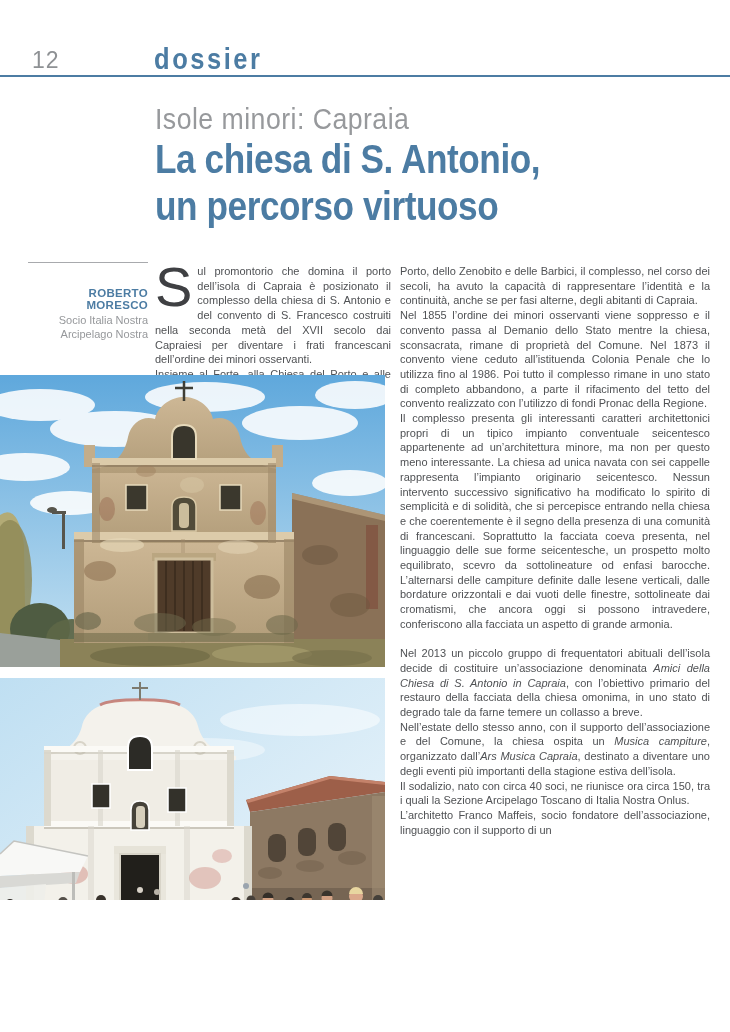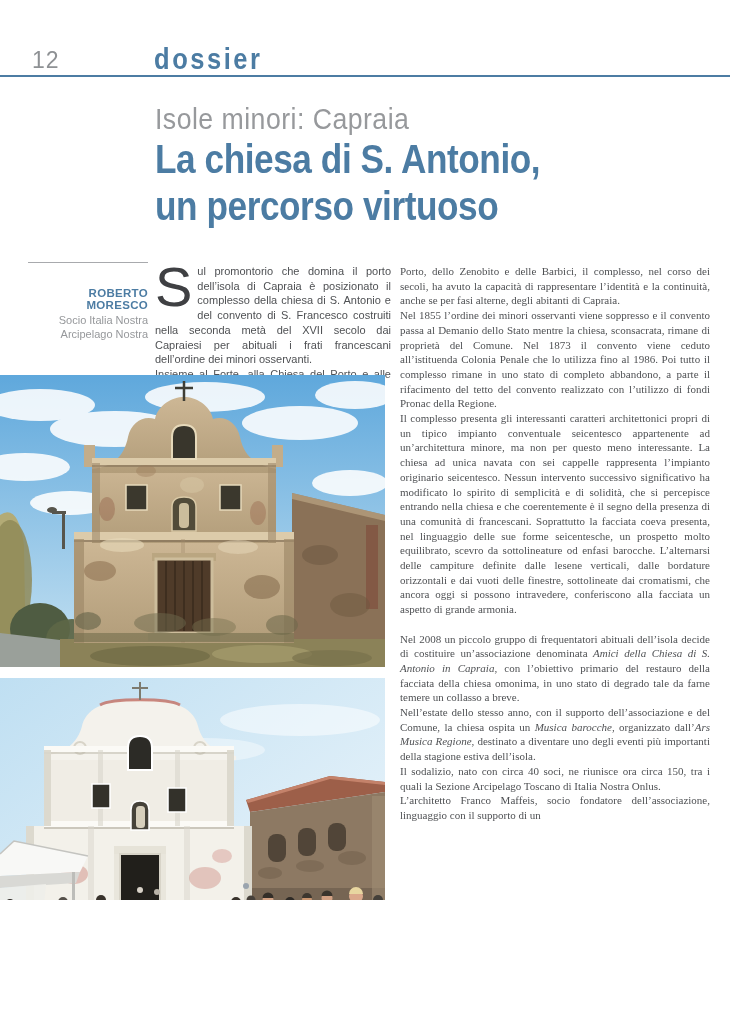--- a/index.html
+++ b/index.html
@@ -30,21 +30,21 @@
   .headline span{display:block;}
   
   .author-block{position:absolute;left:28px;top:262px;width:120px;text-align:right;}
   .author-rule{border-top:1px solid #a8aaad;margin-bottom:4px;}
   .author-name{font-size:11.5px;font-weight:700;color:#4c7ca3;letter-spacing:.3px;margin-bottom:3px;margin-top:24px;}
   .author-aff{font-size:11px;color:#96989b;line-height:13.5px;}
   
   .col{position:absolute;font-size:11px;line-height:14.7px;color:#4f5154;
        text-align:justify;hyphens:auto;-webkit-hyphens:auto;}
   .col1{left:155px;top:264px;width:236px;}
-  .col2{left:400px;top:264px;width:310px;font-family:Liberation Serif, serif;}
+  .col2{left:400px;top:264px;width:310px;}
   .par{margin:0;}
   .par em{font-style:italic;}
   .par-spacer{height:14.7px;}
   .dropcap{
     float:left;font-size:56px;line-height:44px;padding:1px 5px 0 0;
     color:#3f4043;font-weight:400;
   }
   
   .photo{position:absolute;left:0;margin:0;padding:0;display:block;}
   .photo svg{display:block;}
@@ -67,30 +67,30 @@
     </h1>
 
   <div class="author-block">
     <div class="author-rule"></div>
     <div class="author-name">ROBERTO MORESCO</div>
     <div class="author-aff">Socio Italia Nostra</div>
     <div class="author-aff">Arcipelago Nostra</div>
   </div>
 
   <div id="col1" class="col col1">
-      <p class="par"><span class="dropcap">S</span><span>ul promontorio che domina il porto dell’isola di Capraia è posizionato il complesso della chiesa di S. Antonio e del convento di S. Francesco costruiti nella seconda metà del XVII secolo dai Capraiesi per abituali i frati francescani dell’ordine dei minori osservanti.</span></p>
+      <p class="par"><span class="dropcap">S</span><span>ul promontorio che domina il porto dell’isola di Capraia è posizionato il complesso della chiesa di S. Antonio e del convento di S. Francesco costruiti nella seconda metà del XVII secolo dai Capraiesi per diventare i frati francescani dell’ordine dei minori osservanti.</span></p>
       <p class="par"><span>Insieme al Forte, alla Chiesa del Porto e alle Torri del</span></p>
     </div>
   <div id="col2" class="col col2">
       <p class="par"><span>Porto, dello Zenobito e delle Barbici, il complesso, nel corso dei secoli, ha avuto la capacità di rappresentare l’identità e la continuità, anche se per fasi alterne, degli abitanti di Capraia.</span></p>
       <p class="par"><span>Nel 1855 l’ordine dei minori osservanti viene soppresso e il convento passa al Demanio dello Stato mentre la chiesa, sconsacrata, rimane di proprietà del Comune. Nel 1873 il convento viene ceduto all’istituenda Colonia Penale che lo utilizza fino al 1986. Poi tutto il complesso rimane in uno stato di completo abbandono, a parte il rifacimento del tetto del convento realizzato con l’utilizzo di fondi Pronac della Regione.</span></p>
       <p class="par"><span>Il complesso presenta gli interessanti caratteri architettonici propri di un tipico impianto conventuale seicentesco appartenente ad un’architettura minore, ma non per questo meno interessante. La chiesa ad unica navata con sei cappelle rappresenta l’impianto originario seicentesco. Nessun intervento successivo significativo ha modificato lo spirito di semplicità e di solidità, che si percepisce entrando nella chiesa e che coerentemente è il segno della presenza di una comunità di francescani. Soprattutto la facciata coeva presenta, nel linguaggio delle sue forme seicentesche, un prospetto molto equilibrato, scevro da sottolineature od enfasi barocche. L’alternarsi delle campiture definite dalle lesene verticali, dalle bordature orizzontali e dai vuoti delle finestre, sottolineate dai cromatismi, che ancora oggi si possono intravedere, conferiscono alla facciata un aspetto di grande armonia.</span></p>
       <div class="par-spacer"></div>
-      <p class="par"><span>Nel 2008 un piccolo gruppo di frequentatori abituali dell’isola decide di costituire un’associazione denominata </span><em>Amici della Chiesa di S. Antonio in Capraia</em><span>, con l’obiettivo primario del restauro della facciata della chiesa omonima, in uno stato di degrado tale da farne temere un collasso a breve.</span></p>
-      <p class="par"><span>Nell’estate dello stesso anno, con il supporto dell’associazione e del Comune, la chiesa ospita un </span><em>Musica barocche</em><span>, organizzato dall’</span><em>Ars Musica Regione</em><span>, destinato a diventare uno degli eventi più importanti della stagione estiva dell’isola.</span></p>
+      <p class="par"><span>Nel 2013 un piccolo gruppo di frequentatori abituali dell’isola decide di costituire un’associazione denominata </span><em>Amici della Chiesa di S. Antonio in Capraia</em><span>, con l’obiettivo primario del restauro della facciata della chiesa omonima, in uno stato di degrado tale da farne temere un collasso a breve.</span></p>
+      <p class="par"><span>Nell’estate dello stesso anno, con il supporto dell’associazione e del Comune, la chiesa ospita un </span><em>Musica campiture</em><span>, organizzato dall’</span><em>Ars Musica Capraia</em><span>, destinato a diventare uno degli eventi più importanti della stagione estiva dell’isola.</span></p>
       <p class="par"><span>Il sodalizio, nato con circa 40 soci, ne riunisce ora circa 150, tra i quali la Sezione Arcipelago Toscano di Italia Nostra Onlus.</span></p>
       <p class="par"><span>L’architetto Franco Maffeis, socio fondatore dell’associazione, linguaggio con il supporto di un</span></p>
     </div>
 
   <figure class="photo photo-before" role="img" aria-label="Facciata degradata della chiesa di S. Antonio a Capraia prima del restauro">
     <svg width="385" height="292" viewBox="0 0 385 292">
       <defs>
         <linearGradient id="sky1" x1="0" y1="0" x2="0" y2="1">
           <stop offset="0" stop-color="#5fa8dc"></stop>
             <stop offset="1" stop-color="#c6e2f2"></stop>

